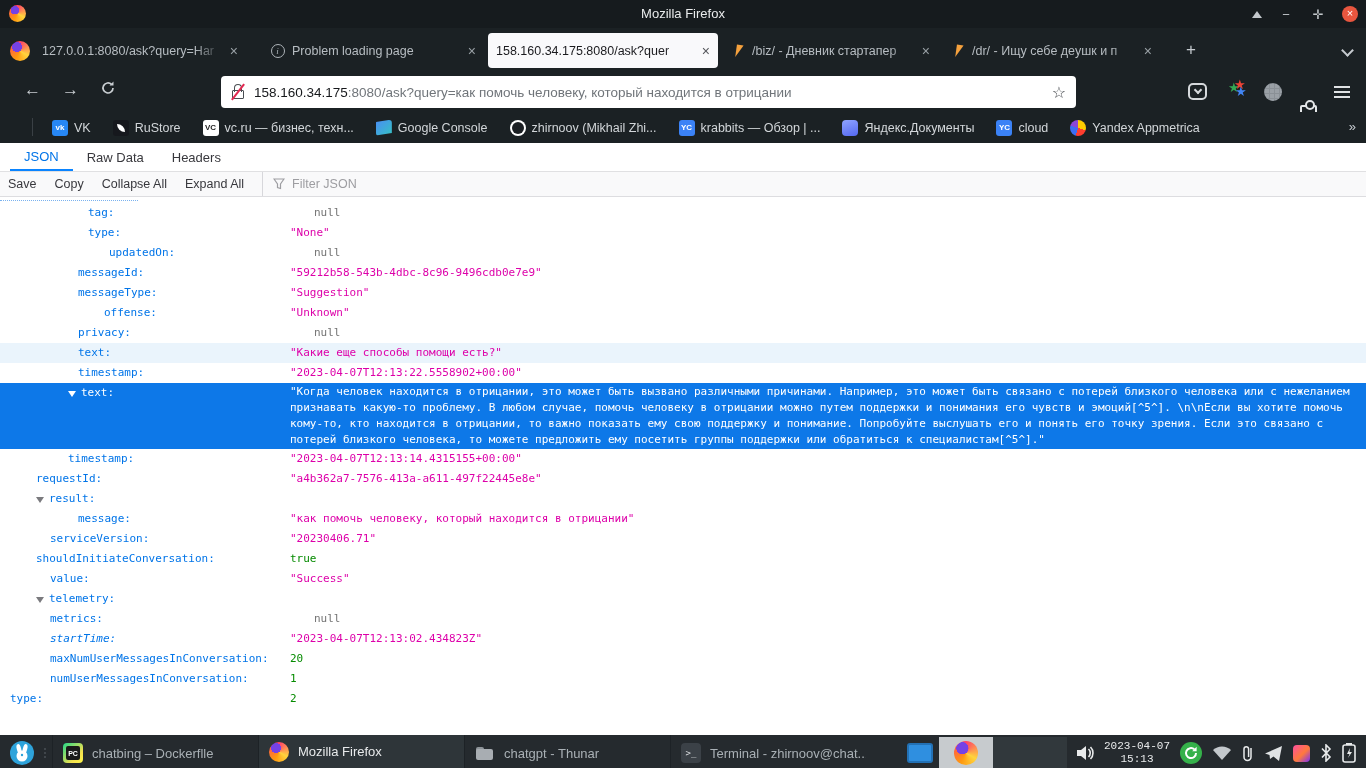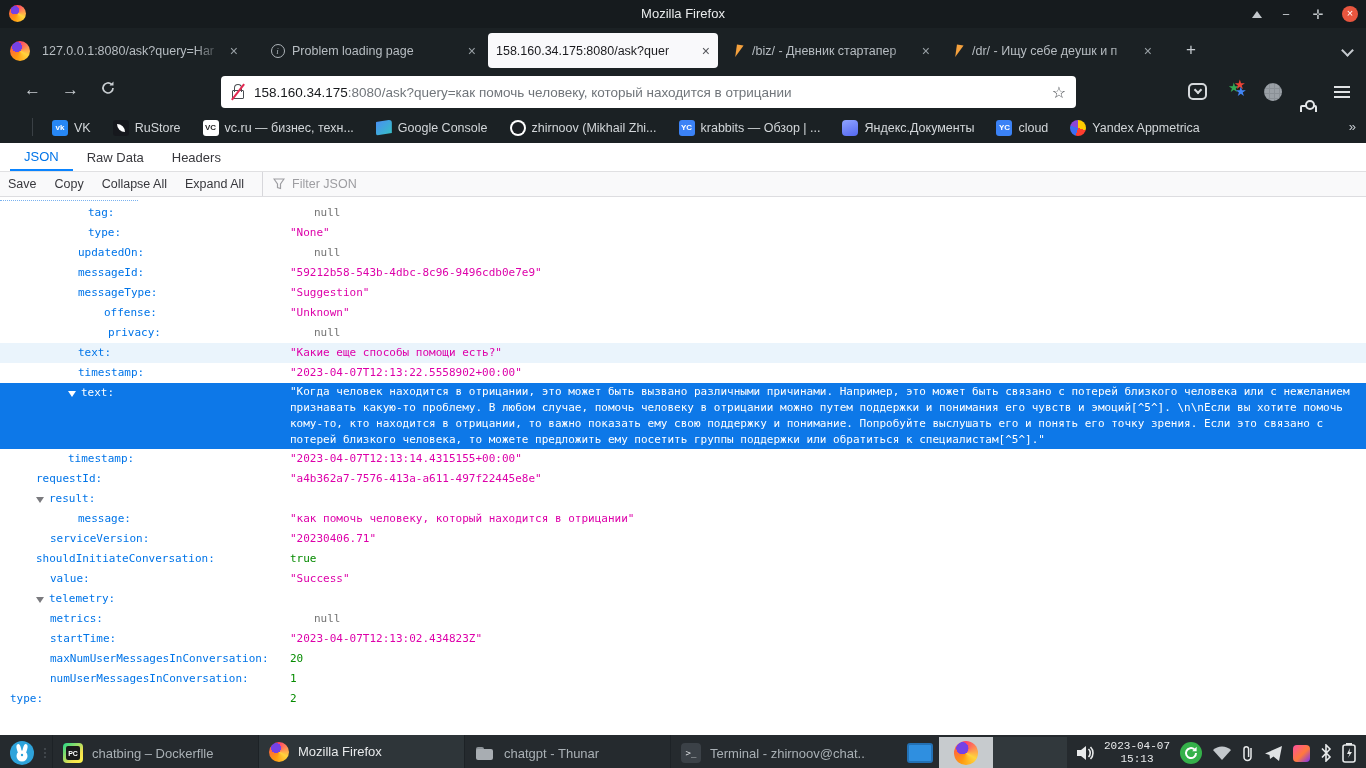--- a/index.html
+++ b/index.html
@@ -276,38 +276,38 @@
       <path d="M1 1h10L7.5 6v4.5l-3-1V6z" fill="none" stroke="#9d9da1" stroke-width="1.2"></path>
       </svg>
     <span class="filterph">Filter JSON</span>
   </div>
 </div>
 
 <div id="jsoncontent" class="abs">
     <div class="jrow clip"><span class="jkey" style="padding-left: 78px;"><span>feedback:</span></span></div>
     <div class="jrow"><span class="jkey" style="padding-left: 88px;"><span>tag:</span></span><span class="jval v-null">null</span></div>
     <div class="jrow"><span class="jkey" style="padding-left: 88px;"><span>type:</span></span><span class="jval v-str">"None"</span></div>
-    <div class="jrow"><span class="jkey" style="padding-left: 78px;"><span>updatedOn:</span></span><span class="jval v-null">null</span></div>
+    <div class="jrow"><span class="jkey" style="padding-left: 109px;"><span>updatedOn:</span></span><span class="jval v-null">null</span></div>
     <div class="jrow"><span class="jkey" style="padding-left: 78px;"><span>messageId:</span></span><span class="jval v-str">"59212b58-543b-4dbc-8c96-9496cdb0e7e9"</span></div>
     <div class="jrow"><span class="jkey" style="padding-left: 78px;"><span>messageType:</span></span><span class="jval v-str">"Suggestion"</span></div>
     <div class="jrow"><span class="jkey" style="padding-left: 104px;"><span>offense:</span></span><span class="jval v-str">"Unknown"</span></div>
-    <div class="jrow"><span class="jkey" style="padding-left: 108px;"><span>privacy:</span></span><span class="jval v-null">null</span></div>
+    <div class="jrow"><span class="jkey" style="padding-left: 78px;"><span>privacy:</span></span><span class="jval v-null">null</span></div>
     <div class="jrow hover"><span class="jkey" style="padding-left: 78px;"><span>text:</span></span><span class="jval v-str">"Какие еще способы помощи есть?"</span></div>
     <div class="jrow"><span class="jkey" style="padding-left: 78px;"><span>timestamp:</span></span><span class="jval v-str">"2023-04-07T12:13:22.5558902+00:00"</span></div>
     <div class="jrow selected"><span class="jkey" style="padding-left: 68px;"><span class="twisty"></span><span>text:</span></span><span class="jval v-str">"Когда человек находится в отрицании, это может быть вызвано различными причинами. Например, это может быть связано с потерей близкого человека или с нежеланием признавать какую-то проблему. В любом случае, помочь человеку в отрицании можно путем поддержки и понимания его чувств и эмоций[^5^]. \n\nЕсли вы хотите помочь кому-то, кто находится в отрицании, то важно показать ему свою поддержку и понимание. Попробуйте выслушать его и понять его точку зрения. Если это связано с потерей близкого человека, то можете предложить ему посетить группы поддержки или обратиться к специалистам[^5^]."</span></div>
     <div class="jrow"><span class="jkey" style="padding-left: 68px;"><span>timestamp:</span></span><span class="jval v-str">"2023-04-07T12:13:14.4315155+00:00"</span></div>
     <div class="jrow"><span class="jkey" style="padding-left: 36px;"><span>requestId:</span></span><span class="jval v-str">"a4b362a7-7576-413a-a611-497f22445e8e"</span></div>
     <div class="jrow"><span class="jkey" style="padding-left: 36px;"><span class="twisty"></span><span>result:</span></span></div>
     <div class="jrow"><span class="jkey" style="padding-left: 78px;"><span>message:</span></span><span class="jval v-str">"как помочь человеку, который находится в отрицании"</span></div>
     <div class="jrow"><span class="jkey" style="padding-left: 50px;"><span>serviceVersion:</span></span><span class="jval v-str">"20230406.71"</span></div>
     <div class="jrow"><span class="jkey" style="padding-left: 36px;"><span>shouldInitiateConversation:</span></span><span class="jval v-bool">true</span></div>
     <div class="jrow"><span class="jkey" style="padding-left: 50px;"><span>value:</span></span><span class="jval v-str">"Success"</span></div>
     <div class="jrow"><span class="jkey" style="padding-left: 36px;"><span class="twisty"></span><span>telemetry:</span></span></div>
     <div class="jrow"><span class="jkey" style="padding-left: 50px;"><span>metrics:</span></span><span class="jval v-null">null</span></div>
-    <div class="jrow"><span class="jkey" style="padding-left: 50px;"><span>startTime:</span></span><span class="jval v-str">"2023-04-07T12:13:02.434823Z"</span></div>
+    <div class="jrow"><span class="jkey" style="padding-left: 50px; font-style: italic;"><span>startTime:</span></span><span class="jval v-str">"2023-04-07T12:13:02.434823Z"</span></div>
     <div class="jrow"><span class="jkey" style="padding-left: 50px;"><span>maxNumUserMessagesInConversation:</span></span><span class="jval v-num">20</span></div>
     <div class="jrow"><span class="jkey" style="padding-left: 50px;"><span>numUserMessagesInConversation:</span></span><span class="jval v-num">1</span></div>
     <div class="jrow"><span class="jkey" style="padding-left: 10px;"><span>type:</span></span><span class="jval v-num">2</span></div>
   </div>
 
 <div id="taskbar" class="abs">
   <div id="appmenu">
     <svg width="26" height="26" viewBox="0 0 26 26">
       <circle cx="13" cy="13" r="12" fill="#2ea3db"></circle>
       <ellipse cx="10" cy="9" rx="2.2" ry="5" fill="#fff" transform="rotate(-15 10 9)"></ellipse>

